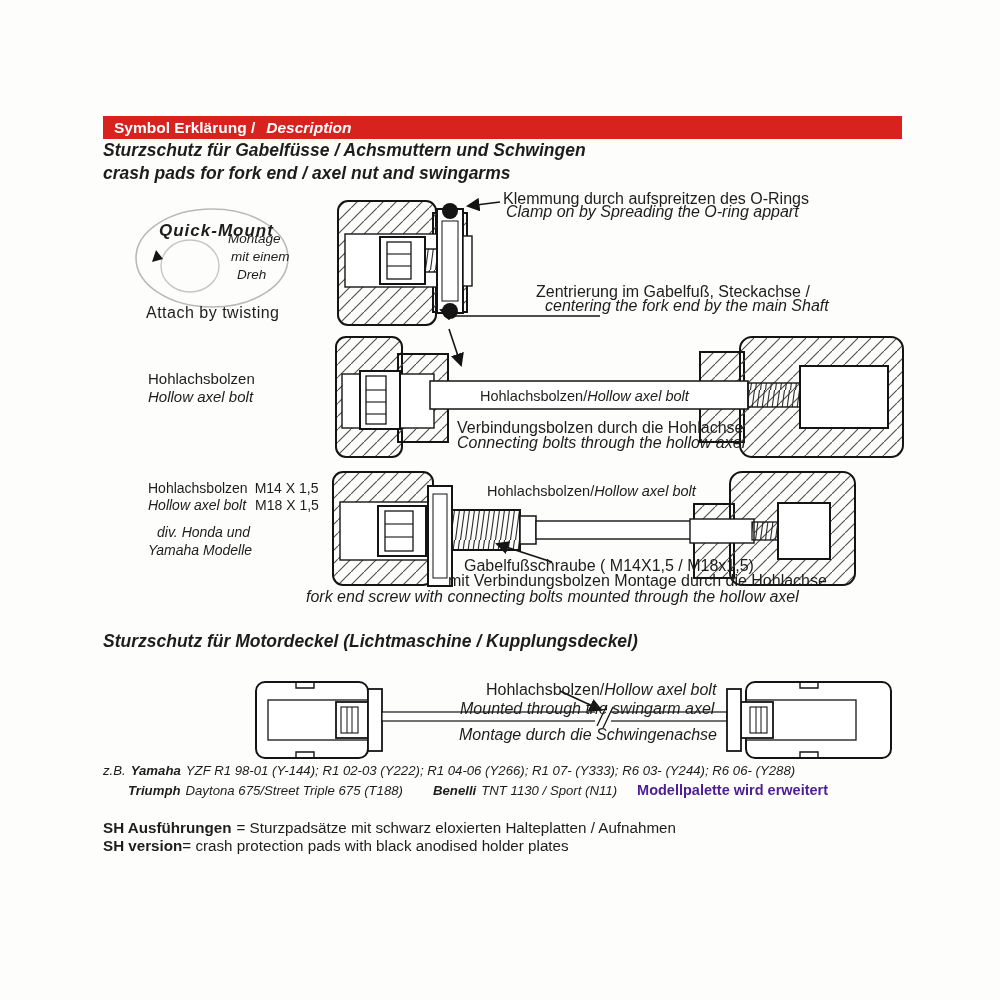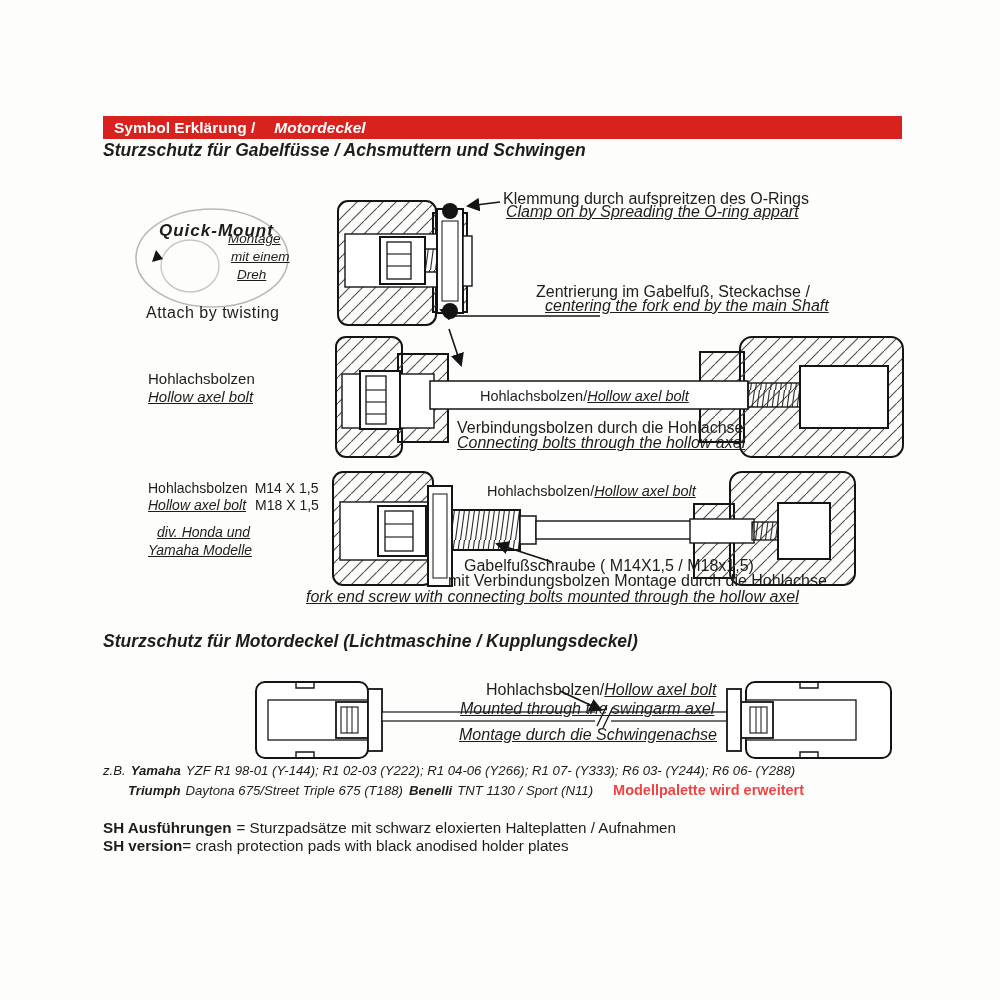--- a/index.html
+++ b/index.html
@@ -1,34 +1,34 @@
 <!DOCTYPE html>
 <html><head>
 <meta charset="utf-8">
 <style>
   html,body{margin:0;padding:0;background:#ffffff;}
   .page{position:relative;width:1000px;height:1000px;background:#fdfdfb;overflow:hidden;
         font-family:"Liberation Sans","DejaVu Sans",sans-serif;color:#1d1d1b;}
   .lbl{position:absolute;white-space:nowrap;line-height:1.15;}
   .b{font-weight:bold;}
-  .i{font-style:italic;text-decoration:underline;}
+  .i{font-style:italic;}
   .redbar{position:absolute;left:103px;top:116px;width:799px;height:23px;background:#d7221e;
           color:#ffffff;font-size:15.5px;line-height:23px;padding-left:11px;box-sizing:border-box;}
-  .redbar .t1{font-weight:bold;margin-right:19px;}
+  .redbar .t1{font-weight:bold;margin-right:11px;}
   .redbar .t2{font-weight:bold;font-style:italic;}
   .h1{font-size:17.5px;font-weight:bold;font-style:italic;}
   .f13{font-size:16px;}
   .f14{font-size:14px;}
   .f145{font-size:14.5px;}
   .f15{font-size:15px;}
   .f16{font-size:16px;}
   .qm-title{font-size:17px;font-weight:bold;font-style:italic;letter-spacing:1px;}
   .models{font-size:13.2px;font-style:italic;}
   .models .brand{font-weight:bold;}
-  .rednote{color:#ef4444;font-weight:bold;font-style:normal;font-size:14.5px;}
+  .rednote{color:#4c1d95;font-weight:bold;font-style:normal;font-size:14.5px;}
   .sh{font-size:15.2px;}
   svg{position:absolute;left:0;top:0;}
 </style>
 </head>
 <body>
 
 <div class="page">
 
   <svg width="1000" height="1000" viewBox="0 0 1000 1000">
     <defs>
@@ -128,24 +128,25 @@
     <g stroke="#141414" stroke-width="1.6" fill="none">
       <path d="M500,202 L468,206" marker-end="url(#arr)"></path>
       <path d="M600,316 L456,316 L441,310" marker-end="url(#arr)"></path>
       <path d="M449,329 L461,365" marker-end="url(#arr)"></path>
       <path d="M552,562 L497,544" marker-end="url(#arr)"></path>
       <path d="M560,691 L601,710" marker-end="url(#arr)"></path>
     </g>
   </svg>
 
   <div class="redbar">
-    <span class="t1">Symbol Erklärung /</span><span class="t2">Motordeckel</span>
+    <span class="t1">Symbol Erklärung /</span><span class="t2">Description</span>
   </div>
 
   <div class="lbl h1" style="left:103px;top:140px">Sturzschutz für Gabelfüsse / Achsmuttern und Schwingen</div>
+  <div class="lbl h1" style="left:103px;top:163px">crash pads for fork end / axel nut and swingarms</div>
 
   <div class="lbl qm-title" style="left:159px;top:221px">Quick-Mount</div>
   <div class="lbl i" style="left:228px;top:231px;font-size:13.5px">Montage</div>
   <div class="lbl i" style="left:231px;top:249px;font-size:13.5px">mit einem</div>
   <div class="lbl i" style="left:237px;top:267px;font-size:13.5px">Dreh</div>
   <div class="lbl f16" style="left:146px;top:304px;letter-spacing:0.5px">Attach by twisting</div>
 
   <div class="lbl f13" style="left:503px;top:190px">Klemmung durch aufspreitzen des O-Rings</div>
   <div class="lbl f13 i" style="left:506px;top:203px">Clamp on by Spreading the O-ring appart</div>
 
@@ -184,21 +185,21 @@
   <div class="lbl f13" style="left:486px;top:681px">
     <span>Hohlachsbolzen/</span><span class="i">Hollow axel bolt</span>
   </div>
   <div class="lbl f13 i" style="left:459px;top:726px">Montage durch die Schwingenachse</div>
   <div class="lbl f13 i" style="left:460px;top:700px">Mounted through the swingarm axel</div>
 
   <div class="lbl models" style="left:103px;top:763px">
     <span>z.B.</span><span class="brand" style="margin-left:5px">Yamaha</span><span style="margin-left:5px">YZF R1 98-01 (Y-144); R1 02-03 (Y222); R1 04-06 (Y266); R1 07- (Y333); R6 03- (Y244); R6 06- (Y288)</span>
   </div>
   <div class="lbl models" style="left:128px;top:782px">
-    <span class="brand">Triumph</span><span style="margin-left:5px">Daytona 675/Street Triple 675 (T188)</span><span class="brand" style="margin-left:6px">Benelli</span><span style="margin-left:5px">TNT 1130 / Sport (N11)</span><span class="rednote" style="margin-left:20px">Modellpalette wird erweitert</span>
+    <span class="brand">Triumph</span><span style="margin-left:5px">Daytona 675/Street Triple 675 (T188)</span><span class="brand" style="margin-left:30px">Benelli</span><span style="margin-left:5px">TNT 1130 / Sport (N11)</span><span class="rednote" style="margin-left:20px">Modellpalette wird erweitert</span>
   </div>
 
   <div class="lbl sh" style="left:103px;top:819px">
     <span class="b">SH Ausführungen</span><span style="margin-left:5px">= Sturzpadsätze mit schwarz eloxierten Halteplatten / Aufnahmen</span>
   </div>
   <div class="lbl sh" style="left:103px;top:837px">
     <span class="b">SH version</span><span>=  crash protection pads with black anodised holder plates</span>
   </div>
 
 </div>

